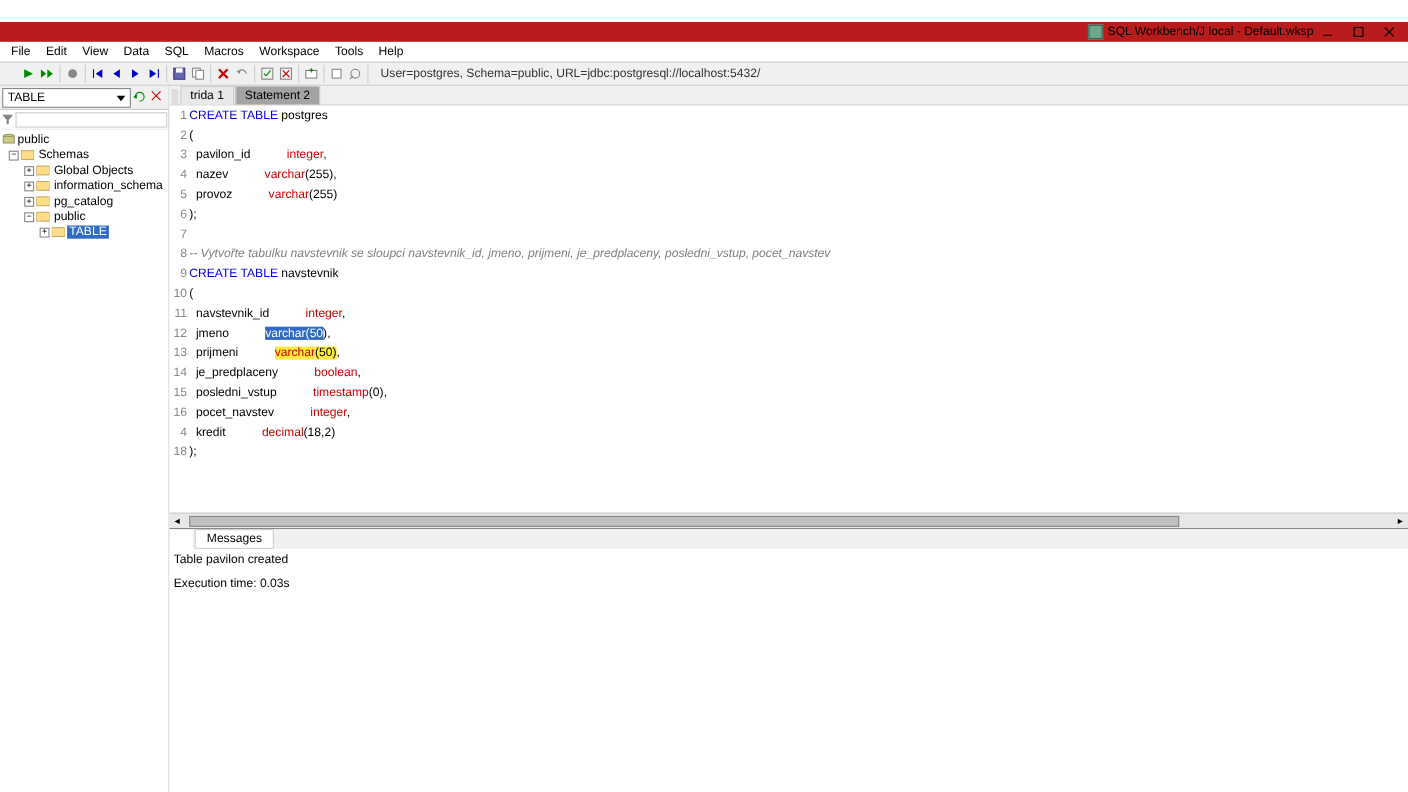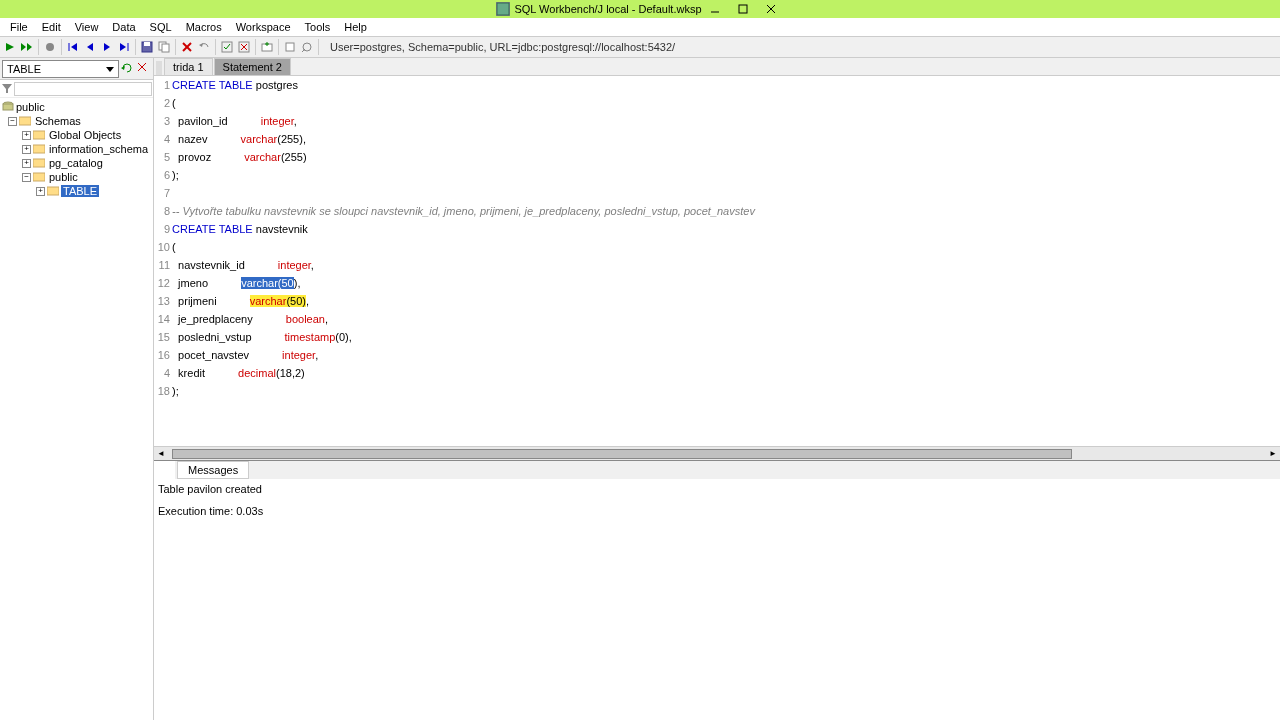--- a/index.html
+++ b/index.html
@@ -1,25 +1,25 @@
 <!DOCTYPE html>
 <html><head>
 <meta charset="utf-8">
 <style>
 * { margin: 0; padding: 0; box-sizing: border-box; font-family: Tahoma, sans-serif; font-size: 11px; }
 body { background: #fff; overflow: hidden; width: 1280px; height: 720px; }
-.title-bar { background: #bef264; height: 18px; display: flex; align-items: center; padding: 0 4px; justify-content: center; }
+.title-bar { background: #b91c1c; height: 18px; display: flex; align-items: center; padding: 0 4px; justify-content: flex-end; margin-top: 20px; }
 .title-left { display: flex; align-items: center; gap: 4px; }
 .title-icon { width: 14px; height: 14px; background: #888; }
 .title-text { font-size: 11px; }
 .title-buttons { display: flex; gap: 2px; }
 .title-btn { width: 26px; height: 16px; display: flex; align-items: center; justify-content: center; cursor: pointer; }
 .menu-bar { height: 18px; display: flex; align-items: center; padding: 0 4px; gap: 2px; }
 .menu-item { padding: 2px 6px; cursor: pointer; }
-.toolbar { height: 22px; background: #f0f0f0; border-top: 1px solid #ccc; border-bottom: 1px solid #ccc; display: flex; align-items: center; padding: 0 2px; gap: 1px; }
+.toolbar { height: 22px; background: #f0f0f0; border-top: 1px solid #ccc; border-bottom: 1px solid #ccc; display: flex; align-items: center; padding: 0 18px; gap: 1px; }
 .tb-btn { width: 16px; height: 16px; display: flex; align-items: center; justify-content: center; cursor: pointer; border: 1px solid transparent; }
 .tb-sep { width: 1px; height: 16px; background: #ccc; margin: 0 2px; }
 .tb-status { margin-left: 8px; font-size: 11px; color: #333; }
 .main-area { display: flex; height: calc(720px - 58px); }
 .sidebar { width: 154px; border-right: 1px solid #ccc; display: flex; flex-direction: column; }
 .sidebar-header { height: 22px; background: #f0f0f0; border-bottom: 1px solid #ccc; display: flex; align-items: center; padding: 0 2px; }
 .sidebar-combo { flex: 1; height: 18px; border: 1px solid #888; background: #fff; padding: 0 4px; font-size: 11px; display: flex; align-items: center; justify-content: space-between; }
 .sidebar-icons { display: flex; gap: 2px; margin-left: 2px; }
 .sidebar-icon { width: 14px; height: 14px; cursor: pointer; }
 .sidebar-filter { height: 18px; display: flex; align-items: center; padding: 2px; gap: 2px; border-bottom: 1px solid #eee; }

